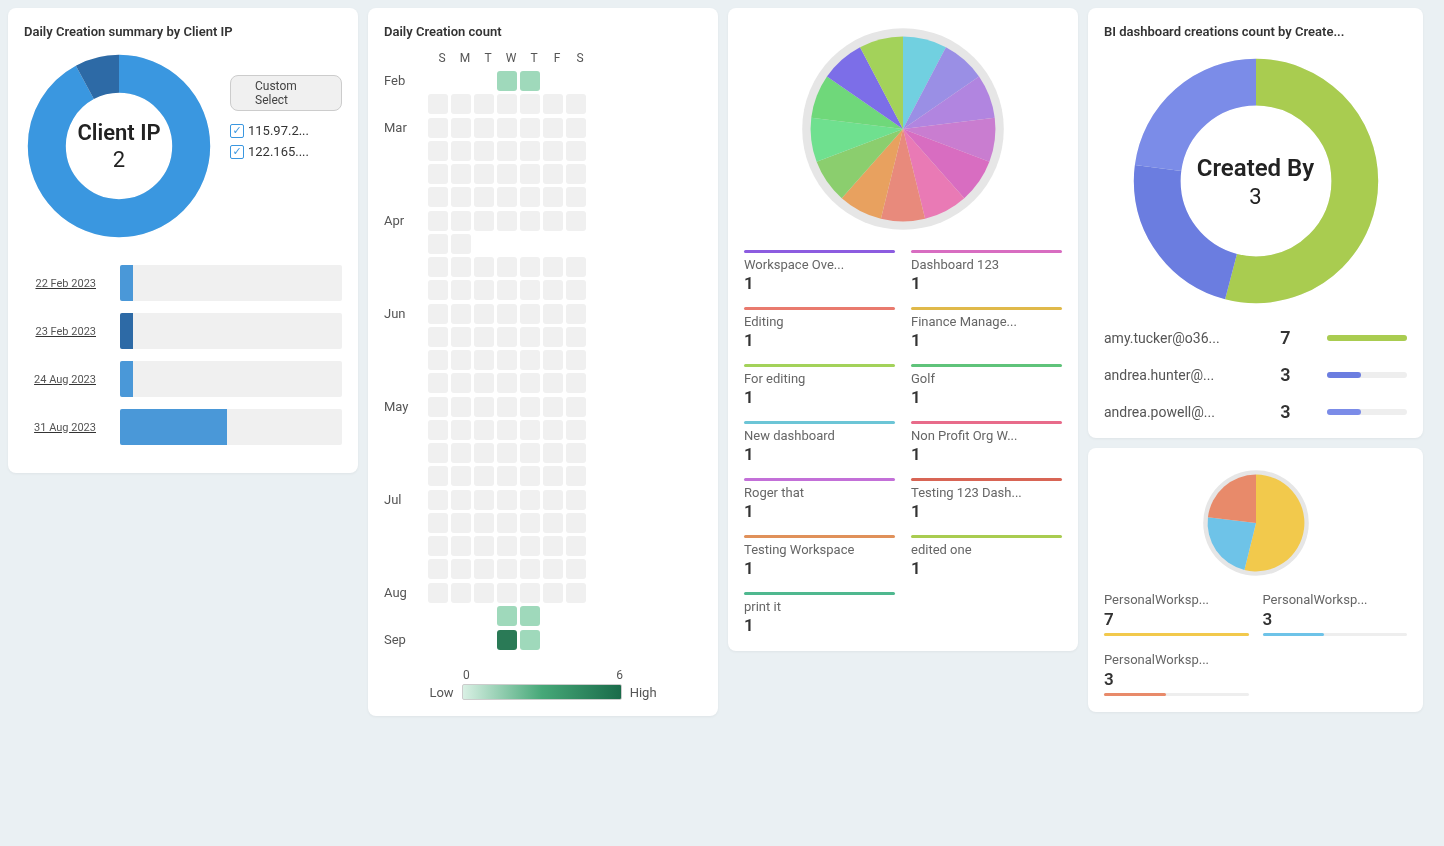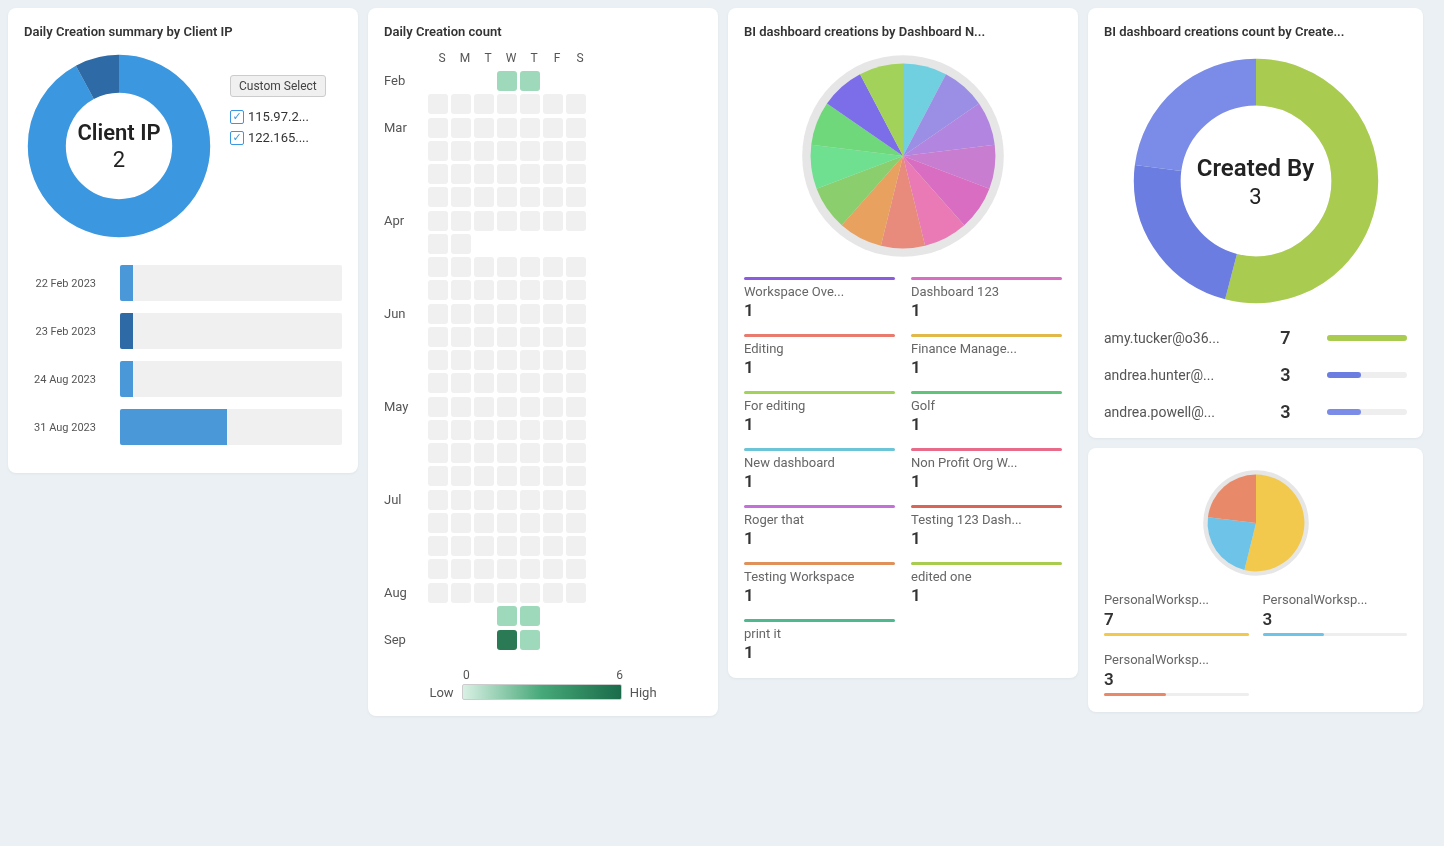--- a/index.html
+++ b/index.html
@@ -37,31 +37,31 @@
   .donut-wrap svg { transform: rotate(-90deg); }
   .donut-center {
     position: absolute; inset: 0; display: flex;
     flex-direction: column; align-items: center; justify-content: center;
   }
   .dc-title { font-size: 22px; font-weight: 600; color: #222; }
   .dc-value { font-size: 22px; font-weight: 400; color: #222; margin-top: 2px; }
   .c1-legend { margin-top: 24px; }
   .custom-select {
     display: inline-block; background: #f0f0f0; border: 1px solid #ccc;
-    border-radius: 3px; padding: 3px 8px; font-size: 12px; color: #444;
+    border-radius: 8px; padding: 3px 24px; font-size: 12px; color: #444;
     margin-bottom: 6px;
   }
   .legend-item { display: flex; align-items: center; gap: 4px; margin-top: 6px; font-size: 13px; color: #333; }
   .chk {
     width: 14px; height: 14px; border: 1.5px solid #3a97e0; border-radius: 2px;
     display: inline-flex; align-items: center; justify-content: center;
     color: #3a97e0; font-size: 11px; line-height: 1;
   }
   .hbar-list { margin-top: 24px; }
-  .hbar-row { display: flex; align-items: center; gap: 24px; margin-bottom: 12px; }
+  .hbar-row { display: flex; align-items: center; gap: 24px; margin-bottom: 12px; text-decoration: underline; }
   .hbar-label { width: 72px; text-align: right; font-size: 11px; color: #555; flex-shrink: 0; }
   .hbar-track { flex: 1; height: 36px; background: #f0f0f0; border-radius: 2px; position: relative; }
   .hbar-fill { height: 100%; background: #4a98d8; border-radius: 2px 0 0 2px; }
   
   .dow-header { display: flex; gap: 3px; margin-left: 48px; margin-bottom: 6px; }
   .dow-cell { width: 20px; text-align: center; font-size: 12px; color: #555; }
   .month-block { display: flex; align-items: flex-start; margin-bottom: 4px; }
   .month-label { width: 44px; font-size: 13px; color: #555; padding-top: 2px; }
   .weeks { display: flex; flex-direction: column; gap: 3px; }
   .week { display: flex; gap: 3px; }
@@ -450,21 +450,20 @@
       </div>
       <div class="heat-row">
         <span>Low</span>
         <div class="heat-bar"></div>
         <span>High</span>
       </div>
     </div>
   </div>
 
   <div class="card">
-    <div class="card-title">BI dashboard creations by Dashboard N...</div>
     <div class="pie-wrap">
       <svg viewBox="0 0 100 100">
         <circle cx="50" cy="50" r="48" fill="#e6e6e6"></circle>
         <g id="c3-pie">
             <path d="M50,50 L50,6 A44,44 0 0,1 70.44781956992583,11.039934871258765 Z" fill="#71d0e0"></path>
             <path d="M50,50 L70.44781956992583,11.039934871258765 A44,44 0 0,1 86.21129009932088,25.005151143829146 Z" fill="#9a8fe5"></path>
             <path d="M50,50 L86.21129009932088,25.005151143829146 A44,44 0 0,1 93.67919046031437,44.69638606876579 Z" fill="#b185e0"></path>
             <path d="M50,50 L93.67919046031437,44.69638606876579 A44,44 0 0,1 91.14071467815825,65.60261502987157 Z" fill="#c97dd0"></path>
             <path d="M50,50 L91.14071467815825,65.60261502987157 A44,44 0 0,1 79.177396962595,82.93447291952845 Z" fill="#d86dc1"></path>
             <path d="M50,50 L79.177396962595,82.93447291952845 A44,44 0 0,1 60.529889228652536,92.72143996674629 Z" fill="#e97ab5"></path>

